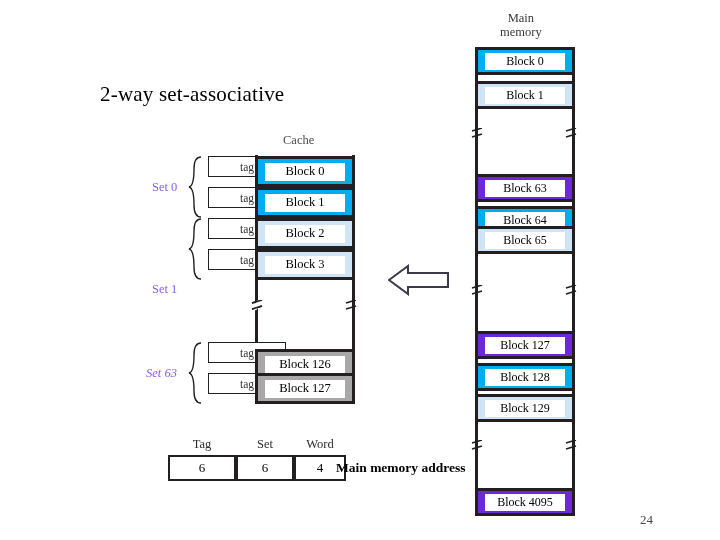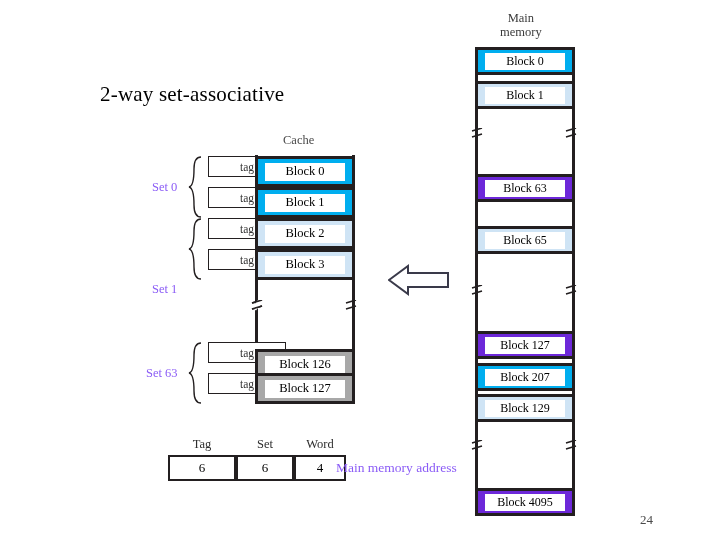--- a/index.html
+++ b/index.html
@@ -190,21 +190,22 @@
     justify-content: center;
     font-size: 13px;
     font-family: "Liberation Serif", "DejaVu Serif", serif;
     color: #000000;
   }
   #addr-caption {
     position: absolute;
     left: 336px;
     top: 460px;
     font-size: 13.5px;
-    color: #8b5cf6;
+    color: #000000;
+    font-weight: bold;
   }
 
   
   #page-number {
     position: absolute;
     left: 640px;
     top: 512px;
     font-size: 13px;
     color: #4a4a4a;
   }
@@ -230,21 +231,21 @@
   <svg class="brace" style="left:188px; top:218px;" width="14" height="62">
     <path d="M13 1 Q6 1 6 13 Q6 30 1 31 Q6 32 6 49 Q6 61 13 61" fill="none" stroke="#231f20" stroke-width="1.4"></path>
   </svg>
   <div class="lbl setlabel" style="left:152px; top:242px;margin-top:40px;">Set 1</div>
   <div class="tagbox" style="left:208px; top:218px;">tag</div>
   <div class="tagbox" style="left:208px; top:249px;">tag</div>
 
   <svg class="brace" style="left:188px; top:342px;" width="14" height="62">
     <path d="M13 1 Q6 1 6 13 Q6 30 1 31 Q6 32 6 49 Q6 61 13 61" fill="none" stroke="#231f20" stroke-width="1.4"></path>
   </svg>
-  <div class="lbl setlabel" style="left:146px; top:366px;">Set 63</div>
+  <div class="lbl setlabel" style="left:146px; top:366px;font-style:italic;">Set 63</div>
   <div class="tagbox" style="left:208px; top:342px;">tag</div>
   <div class="tagbox" style="left:208px; top:373px;">tag</div>
 
   <div class="cblock cyan" style="top:156px;">
     <div class="inner">Block 0</div>
   </div>
   <div class="cblock cyan" style="top:187px;">
     <div class="inner">Block 1</div>
   </div>
   <div class="cblock pale" style="top:218px;">
@@ -282,28 +283,31 @@
 
   <div class="mblock cyan" style="top:47px;">
     <div class="inner">Block 0</div>
   </div>
   <div class="mblock pale" style="top:81px;">
     <div class="inner">Block 1</div>
   </div>
   <div class="mblock gray" style="top:174px;">
     <div class="inner">Block 63</div>
   </div>
+  <div class="mblock cyan" style="top:206px;">
+    <div class="inner">Block 64</div>
+  </div>
   <div class="mblock pale" style="top:226px;">
     <div class="inner">Block 65</div>
   </div>
   <div class="mblock gray" style="top:331px;">
     <div class="inner">Block 127</div>
   </div>
   <div class="mblock cyan" style="top:363px;">
-    <div class="inner">Block 207</div>
+    <div class="inner">Block 128</div>
   </div>
   <div class="mblock pale" style="top:394px;">
     <div class="inner">Block 129</div>
   </div>
   <div class="mblock gray" style="top:488px;">
     <div class="inner">Block 4095</div>
   </div>
 
   <svg class="brk" style="left:470px; top:128px;" viewBox="0 0 14 22">
     <path d="M2 3 L12 0 M2 9 L12 6" stroke="#231f20" stroke-width="1.6" fill="none"></path>

